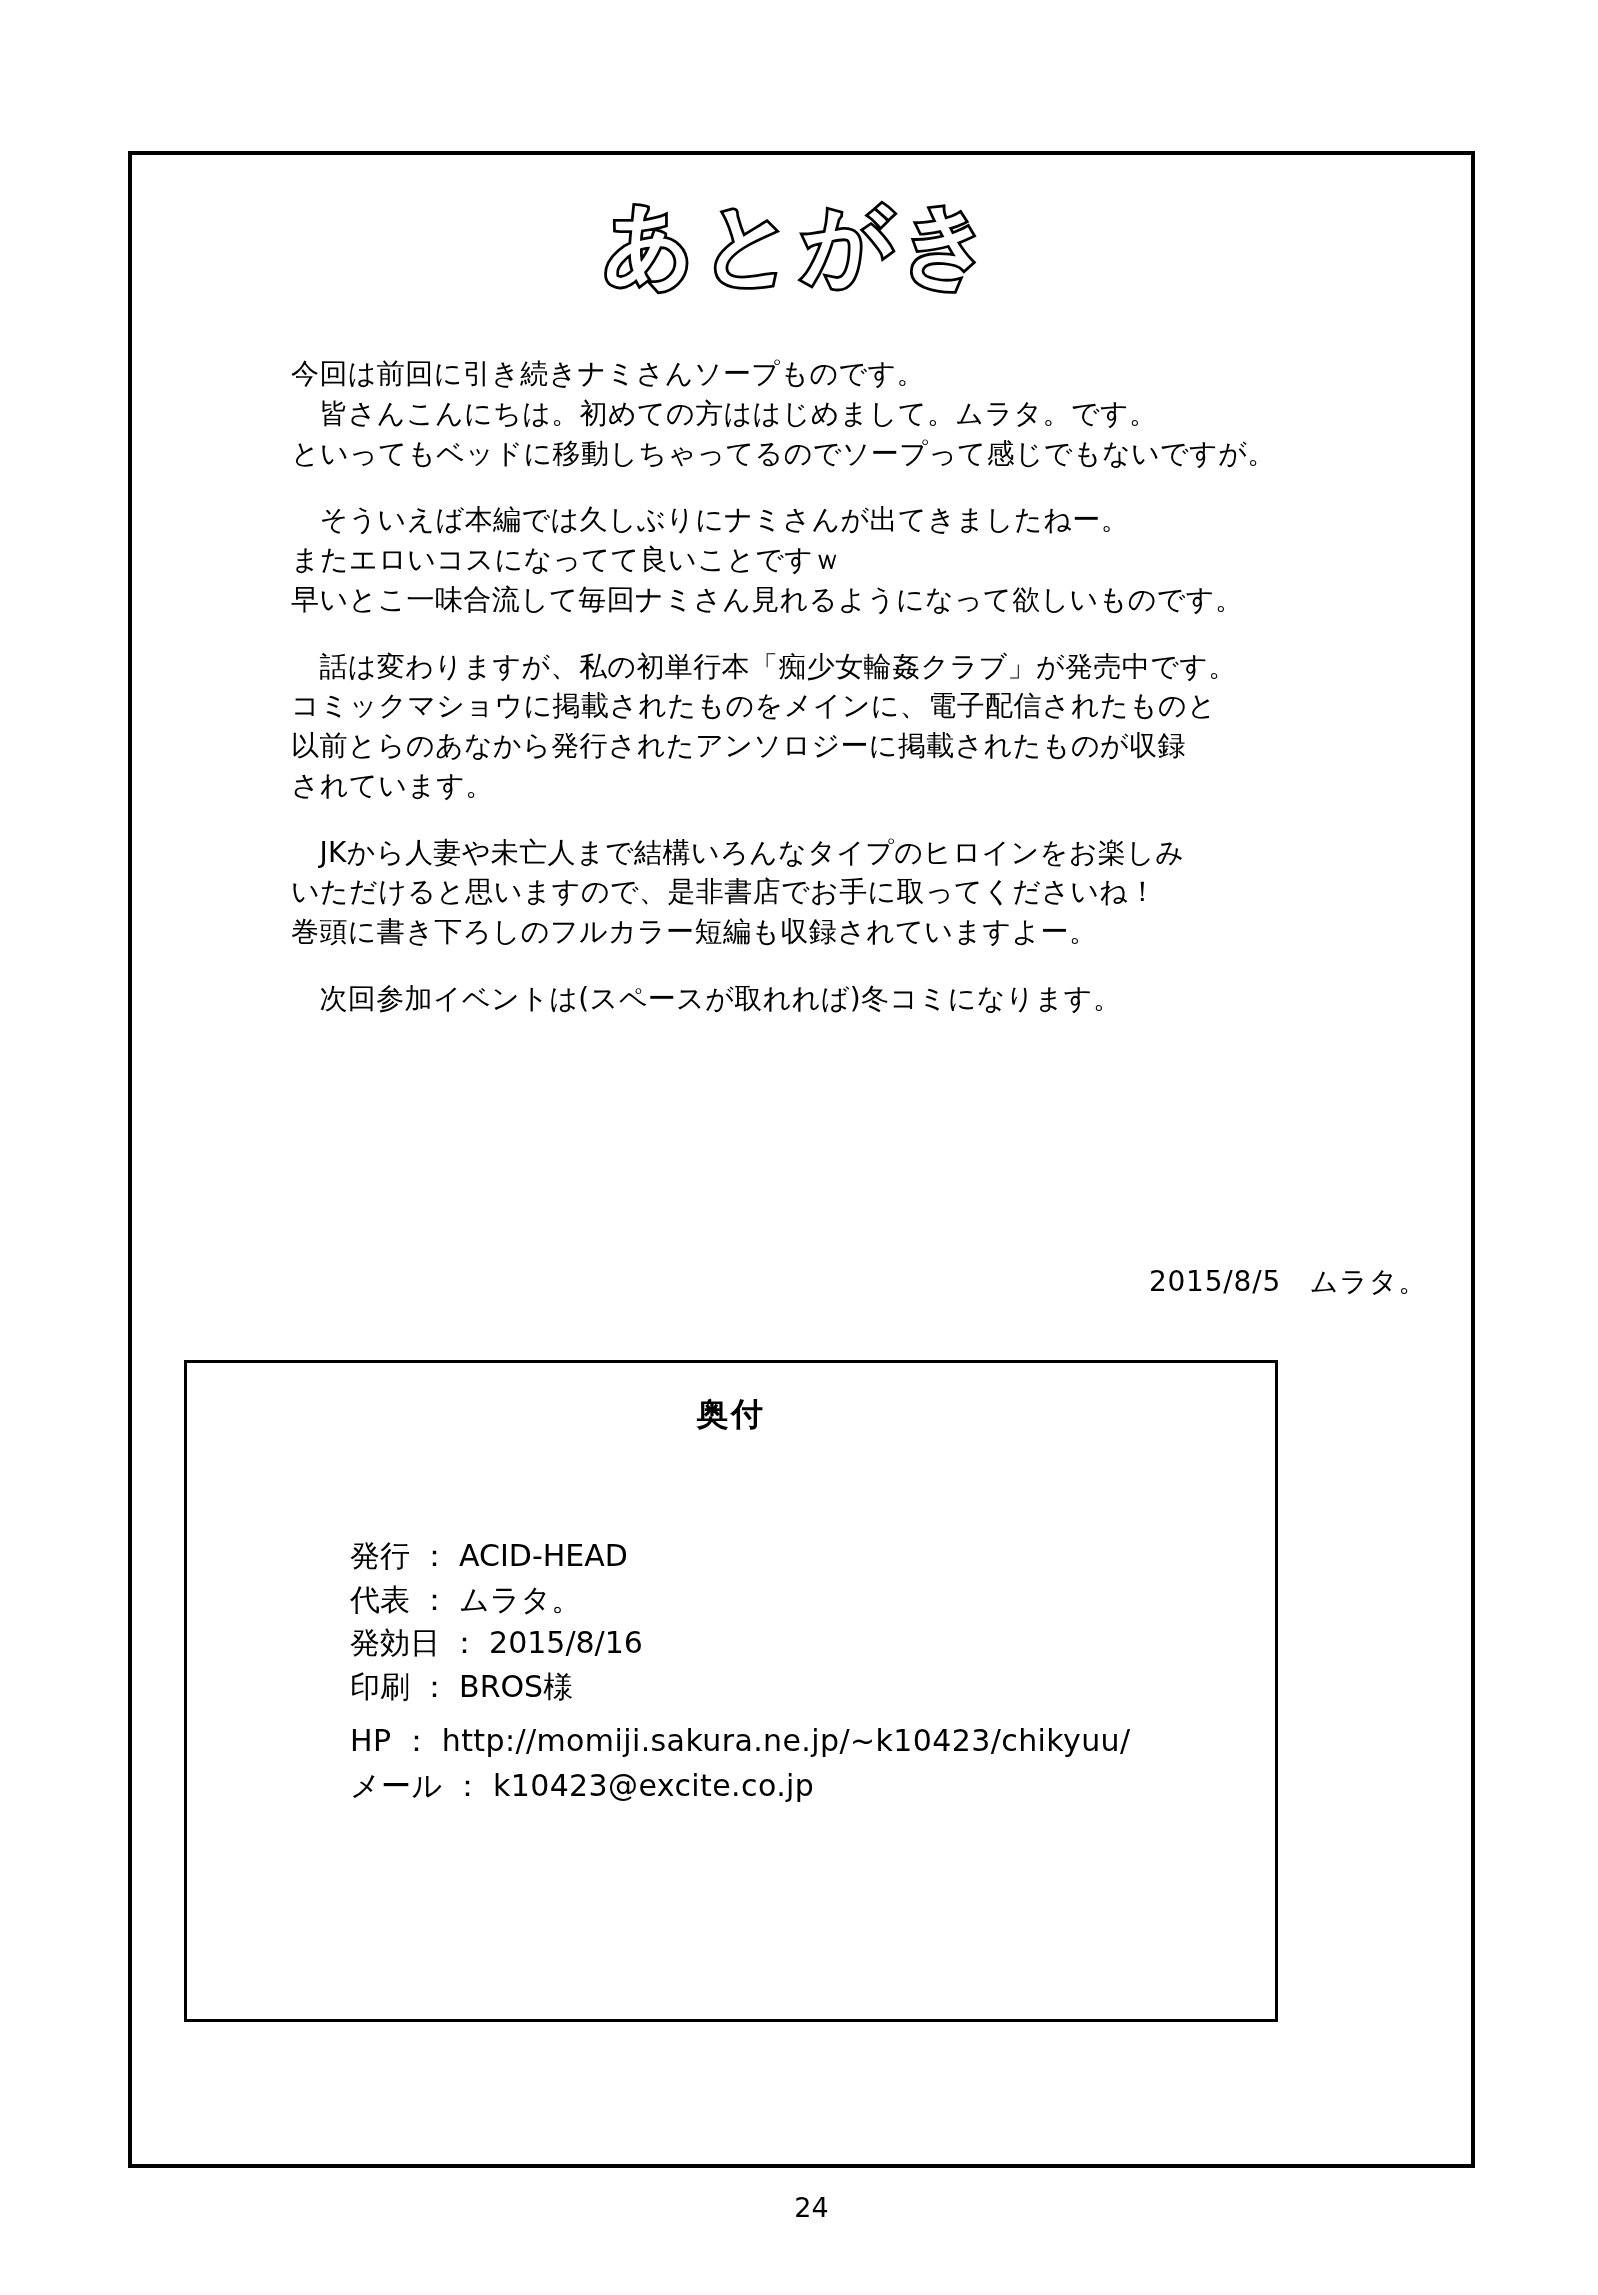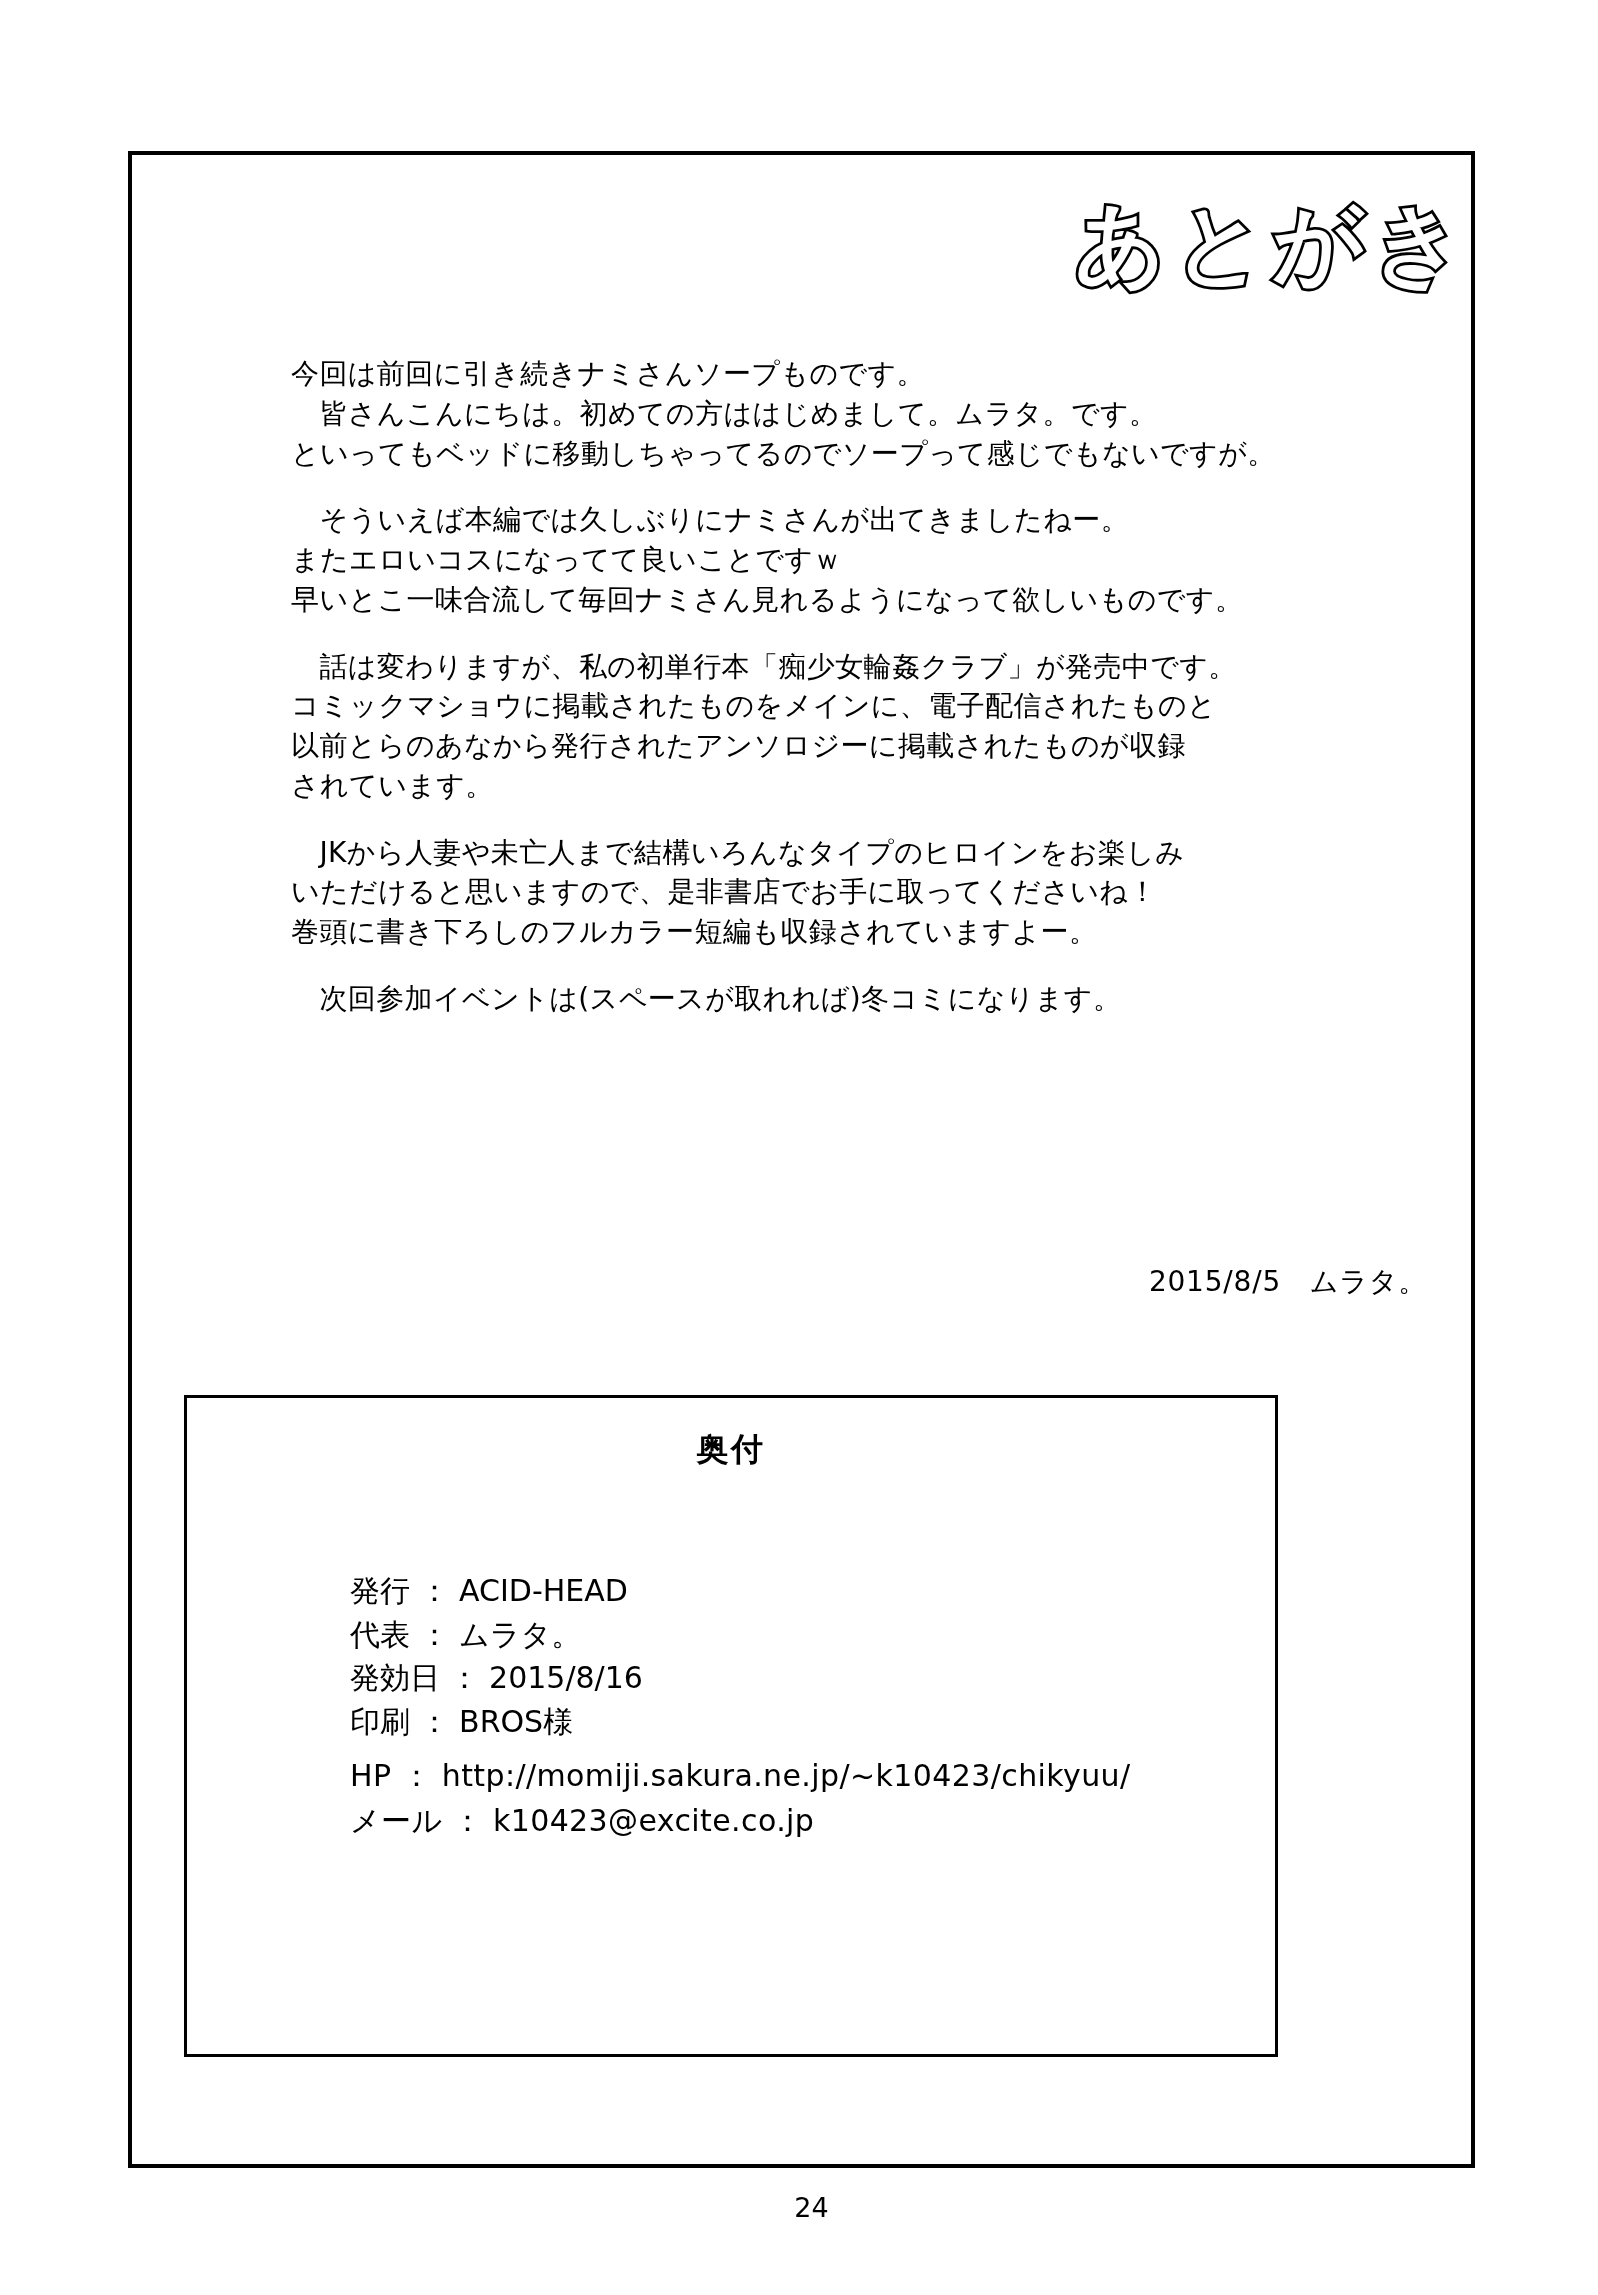--- a/index.html
+++ b/index.html
@@ -27,21 +27,21 @@
     box-sizing: border-box;
     background: #fff;
   }
 
   
   .afterword-title {
     position: absolute;
     left: 0;
     top: 44px;
     width: 100%;
-    text-align: right;
+    text-align: center;
     font-size: 89px;
     font-weight: bold;
     letter-spacing: 8px;
     line-height: 1;
     color: #ffffff;
     -webkit-text-stroke: 5.6px #000;
     paint-order: stroke fill;
     font-family: "DejaVu Sans", "Liberation Sans", sans-serif;
   }
 
@@ -70,21 +70,21 @@
     top: 1108px;
     font-size: 28px;
     letter-spacing: 0.8px;
     font-family: "DejaVu Sans", "Liberation Sans", sans-serif;
   }
 
   
   .colophon {
     position: absolute;
     left: 52px;
-    top: 1240px;
+    top: 1205px;
     width: 1094px;
     height: 662px;
     border: 3.2px solid #000;
     box-sizing: border-box;
   }
   .colophon-title {
     position: absolute;
     left: 0;
     top: 30px;
     width: 100%;

